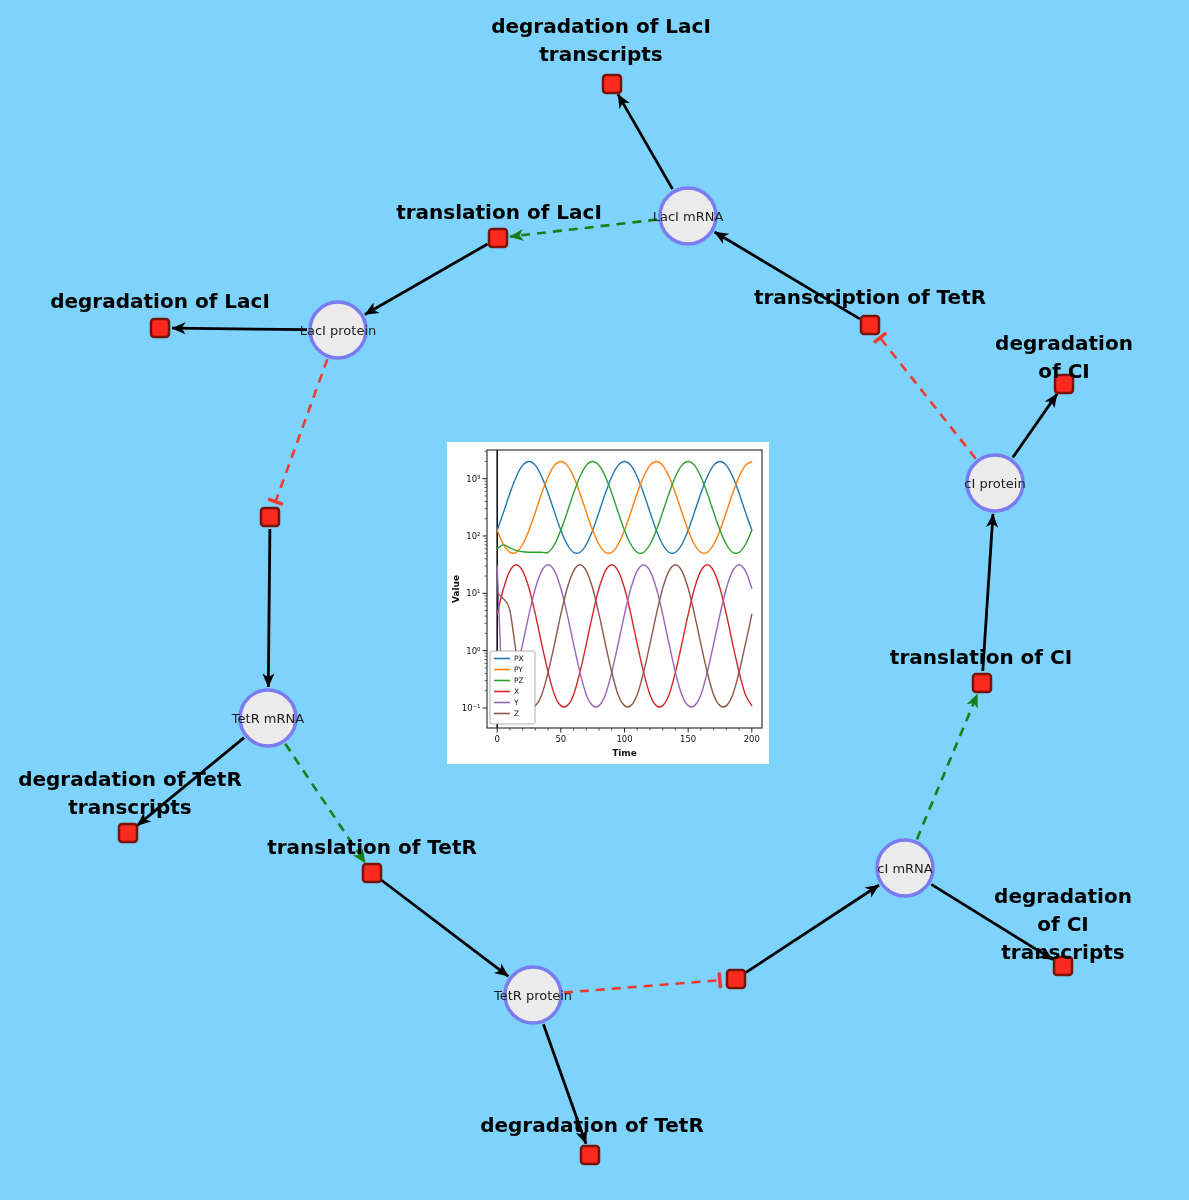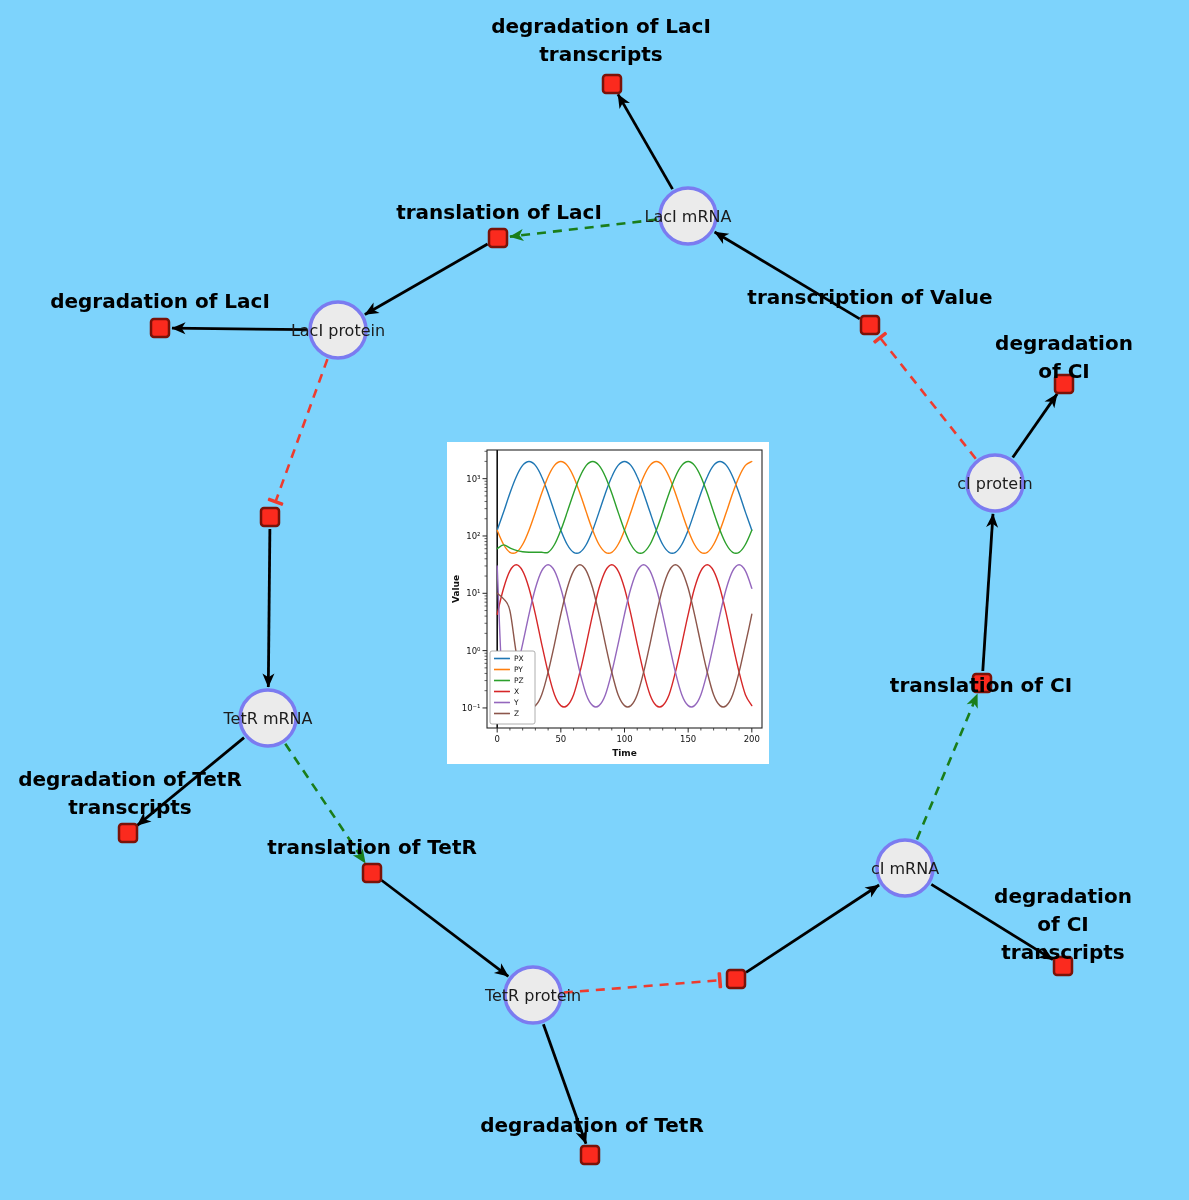--- a/index.html
+++ b/index.html
@@ -1,21 +1,21 @@
 <!DOCTYPE html>
 <html><head>
 <meta charset="utf-8">
 <style>
   html,body{margin:0;padding:0;background:#ffffff;font-family:"DejaVu Sans",sans-serif;}
   #canvas{position:relative;width:1189px;height:1200px;background:#7dd3fc;overflow:hidden;}
   #net-svg{position:absolute;left:0;top:0;}
   #labels{position:absolute;left:0;top:0;width:1189px;height:1200px;pointer-events:none;}
   .rxn-label{position:absolute;transform:translate(-50%,-50%);font-weight:bold;font-size:20px;
              color:#000;white-space:pre-line;text-align:center;line-height:1.4;}
-  .sp-label{position:absolute;transform:translate(-50%,-50%);font-size:16px;color:#1c1c1c;white-space:nowrap;}
+  .sp-label{position:absolute;transform:translate(-50%,-50%);font-size:13px;color:#1c1c1c;white-space:nowrap;}
   .edge-black{stroke:#000000;stroke-width:2.8;fill:none;}
   .edge-mod{stroke:#1a7d1a;stroke-width:2.6;stroke-dasharray:9 7;fill:none;}
   .edge-inh{stroke:#ee3b2e;stroke-width:2.6;stroke-dasharray:9 7;fill:none;}
   #chart-inset{position:absolute;left:447px;top:442px;width:322px;height:322px;background:#ffffff;}
 </style>
 </head>
 <body>
 
 <div id="canvas">
   <svg id="net-svg" width="1189" height="1200">
@@ -69,24 +69,24 @@
         <circle cx="533" cy="995" r="28" fill="#ebebeb" stroke="#7b7bf0" stroke-width="3.5"></circle>
         <circle cx="905" cy="868" r="28" fill="#ebebeb" stroke="#7b7bf0" stroke-width="3.5"></circle>
         <circle cx="995" cy="483" r="28" fill="#ebebeb" stroke="#7b7bf0" stroke-width="3.5"></circle>
       </g>
   </svg>
 
   <div id="labels">
       <div class="rxn-label" style="left: 601px; top: 40px;">degradation of LacI
 transcripts</div>
       <div class="rxn-label" style="left: 499px; top: 212px;">translation of LacI</div>
-      <div class="rxn-label" style="left: 870px; top: 297px;">transcription of Value</div>
+      <div class="rxn-label" style="left: 870px; top: 297px;">transcription of TetR</div>
       <div class="rxn-label" style="left: 160px; top: 301px;">degradation of LacI</div>
       <div class="rxn-label" style="left: 1064px; top: 357px;">degradation of CI</div>
-      <div class="rxn-label" style="left: 981px; top: 657px; margin-top: 28px;">translation of CI</div>
+      <div class="rxn-label" style="left: 981px; top: 657px;">translation of CI</div>
       <div class="rxn-label" style="left: 130px; top: 793px;">degradation of TetR
 transcripts</div>
       <div class="rxn-label" style="left: 372px; top: 847px;">translation of TetR</div>
       <div class="rxn-label" style="left: 1063px; top: 924px;">degradation of CI
 transcripts</div>
       <div class="rxn-label" style="left: 592px; top: 1125px;">degradation of TetR</div>
       <div class="sp-label" style="left: 688px; top: 216px;">LacI mRNA</div>
       <div class="sp-label" style="left: 338px; top: 330px;">LacI protein</div>
       <div class="sp-label" style="left: 268px; top: 718px;">TetR mRNA</div>
       <div class="sp-label" style="left: 533px; top: 995px;">TetR protein</div>

